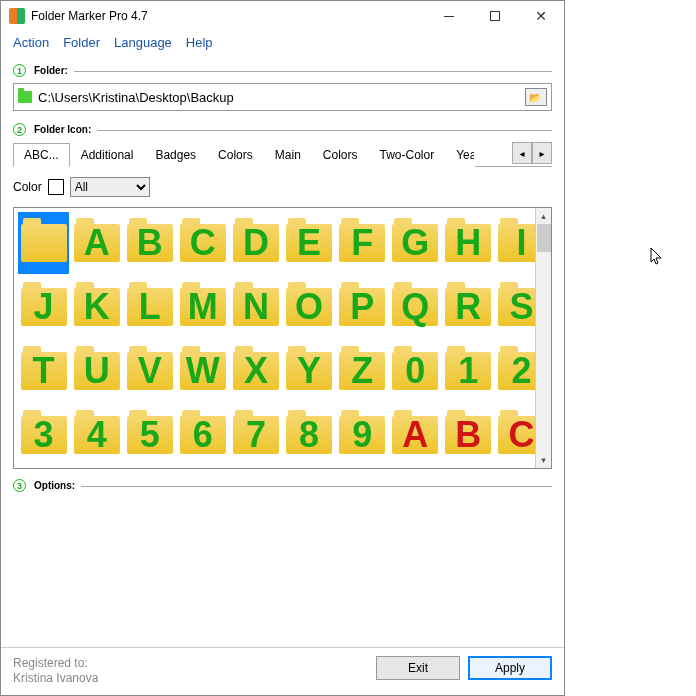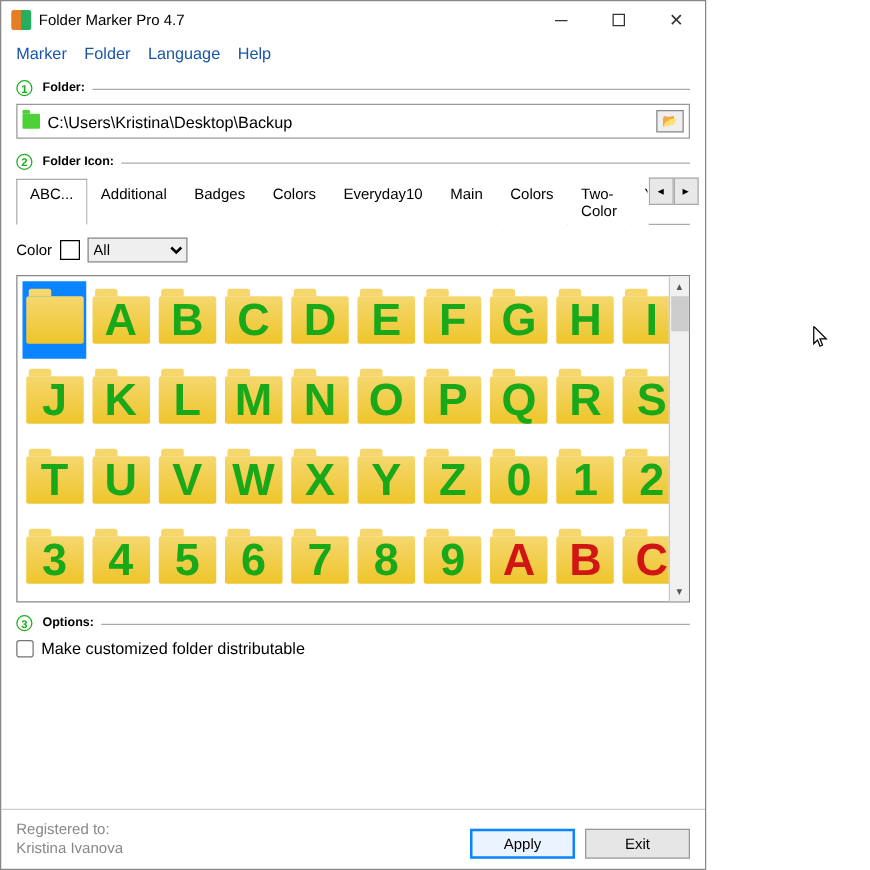--- a/index.html
+++ b/index.html
@@ -42,21 +42,21 @@
 .green { color:#18a81a; }
 .red { color:#d11515; }
 .vscroll { position:absolute; right:0; top:0; bottom:0; width:16px; background:#f0f0f0; border-left:1px solid #ccc;}
 .vscroll .thumb { width:14px; height:28px; background:#ccc; margin:16px auto 0; }
 .vscroll .arrow-up,.vscroll .arrow-down{position:absolute;left:0;right:0;height:16px;display:flex;align-items:center;justify-content:center;font-size:9px;color:#555;}
 .vscroll .arrow-up{top:0;} .vscroll .arrow-down{bottom:0;}
 .options { margin-top:10px; }
 .opt-row { display:flex; align-items:center; margin:4px 0; font-size:13px; }
 .opt-row input { margin-right:6px; width:14px; height:14px; }
 .opt-row.disabled { color:#999; }
-.footer { border-top:1px solid #ccc; display:flex; align-items:flex-end; padding:8px 12px; }
+.footer { border-top:1px solid #ccc; display:flex; align-items:flex-start; padding:8px 12px; }
 .reg { color:#888; font-size:12px; line-height:1.3; }
 .footer-btns { margin-left:auto; display:flex; gap:8px; }
 .btn { width:84px; height:24px; border:1px solid #999; background:#e6e6e6; font-size:12px; }
 .btn.primary { border:2px solid #0a84ff; background:#eaf3ff; }
 .cursor-ic { position:absolute; width:14px; height:18px; pointer-events:none; }
 </style>
 </head>
 <body>
 
 <div class="window">
@@ -70,21 +70,21 @@
       <div class="win-btn">
           <div class="maxbox"></div>
         </div>
       <div class="win-btn">
           <div class="xshape">✕</div>
         </div>
     </div>
   </div>
 
   <div class="menubar">
-    <span>Marker</span>
+    <span>Action</span>
     <span>Folder</span>
     <span>Language</span>
     <span>Help</span>
   </div>
 
   <div class="content">
 
     <div class="section-head">
       <div class="step-badge">1</div>
       <div class="section-label">Folder:</div>
@@ -100,21 +100,20 @@
       <div class="step-badge">2</div>
       <div class="section-label">Folder Icon:</div>
       <div class="section-rule"></div>
     </div>
 
     <div class="tabs">
       <div class="tab active">ABC...</div>
       <div class="tab">Additional</div>
       <div class="tab">Badges</div>
       <div class="tab">Colors</div>
-      <div class="tab">Everyday10</div>
       <div class="tab">Main</div>
       <div class="tab">Colors</div>
       <div class="tab">Two-Color</div>
       <div class="tab" style="padding-right:2px;overflow:hidden;width:30px;">Year</div>
       <div class="tab-arrows">
         <div class="tab-arrow">◂</div>
         <div class="tab-arrow">▸</div>
       </div>
     </div>
 
@@ -295,31 +294,27 @@
           <path d="M0 0 L0 14 L3 11 L5 16 L7 15 L5 10 L10 10 Z" fill="#fff" stroke="#000" stroke-width="1"></path>
         </svg>
     </div>
 
     <div class="options">
       <div class="section-head">
         <div class="step-badge">3</div>
         <div class="section-label">Options:</div>
         <div class="section-rule"></div>
       </div>
-      <label class="opt-row">
-        <input type="checkbox" style="">
-        <span>Make customized folder distributable</span>
-      </label>
     </div>
 
   </div>
 
   <div class="footer">
     <div class="reg">
       <div>Registered to:</div>
       <div>Kristina Ivanova</div>
     </div>
     <div class="footer-btns">
+      <button class="btn">Exit</button>
       <button class="btn primary">Apply</button>
-      <button class="btn">Exit</button>
     </div>
   </div>
 </div>
 
 </body></html>

